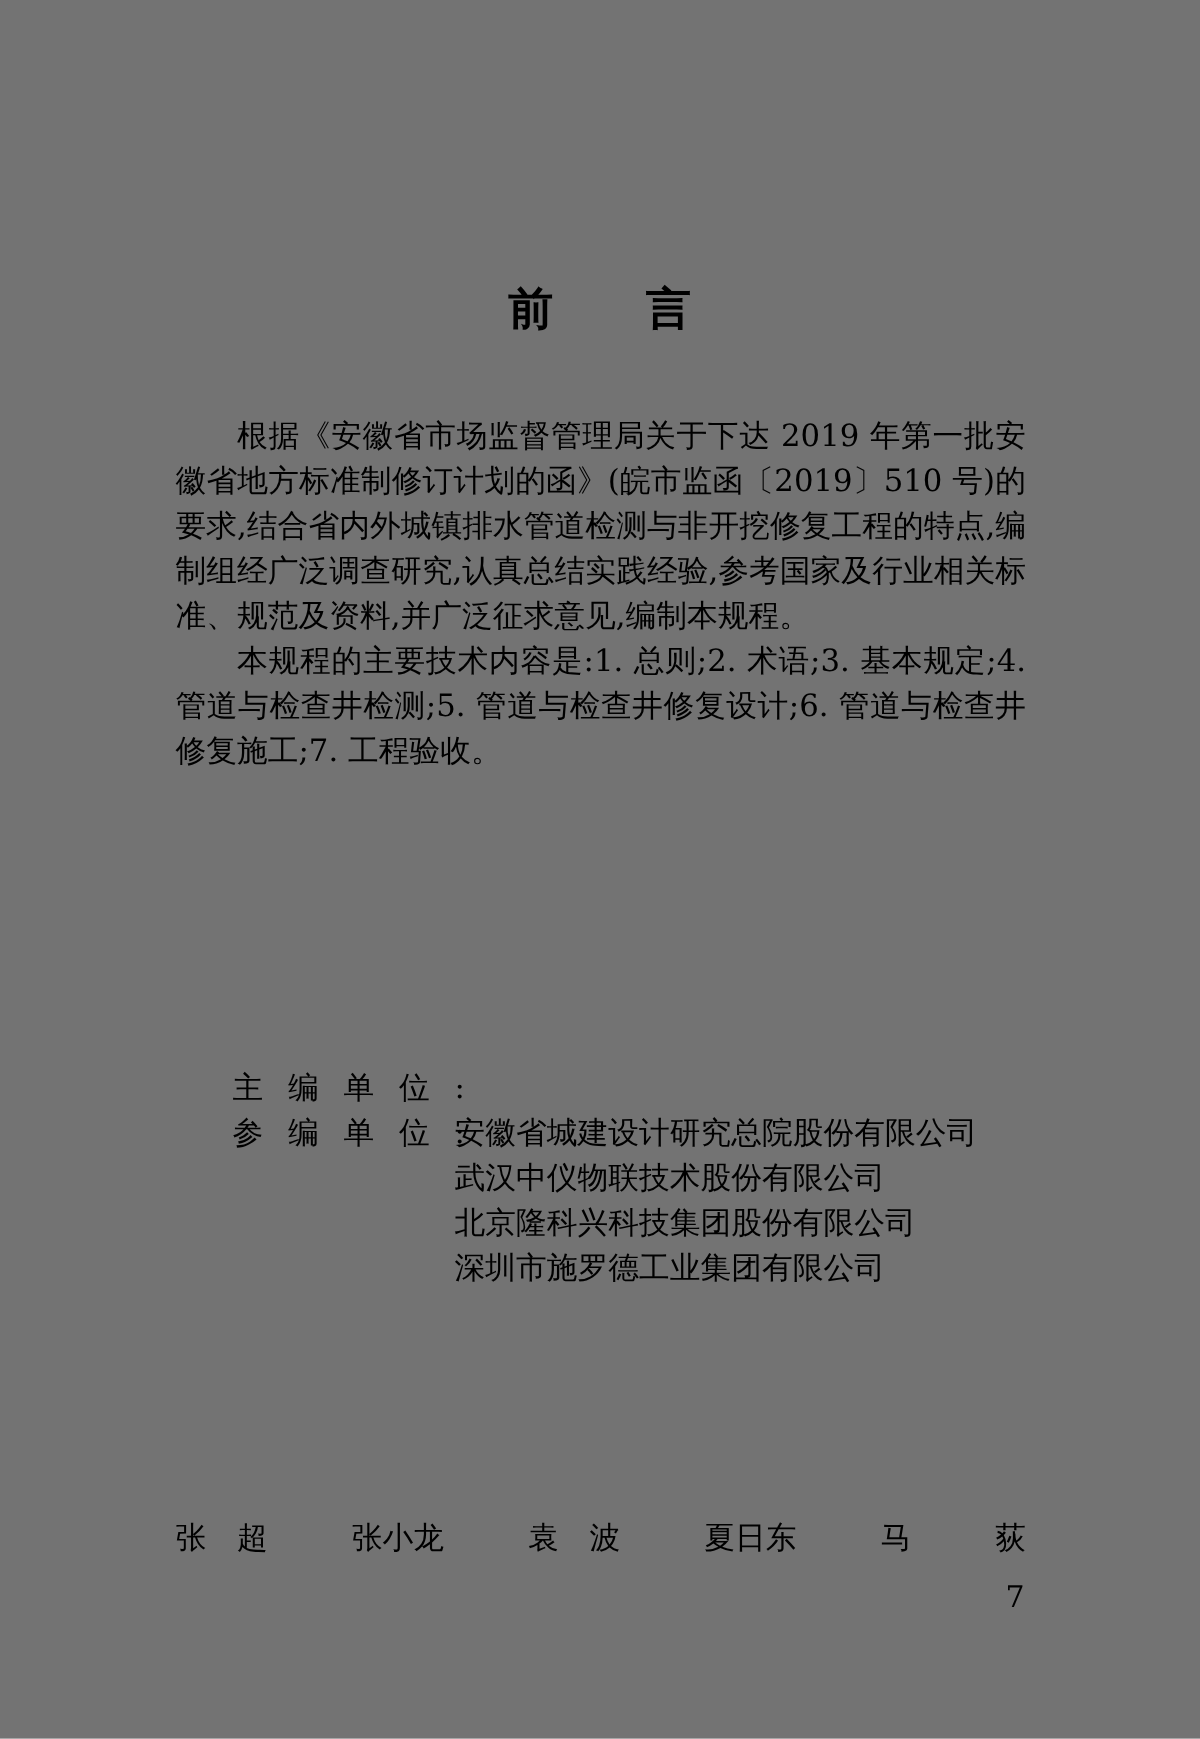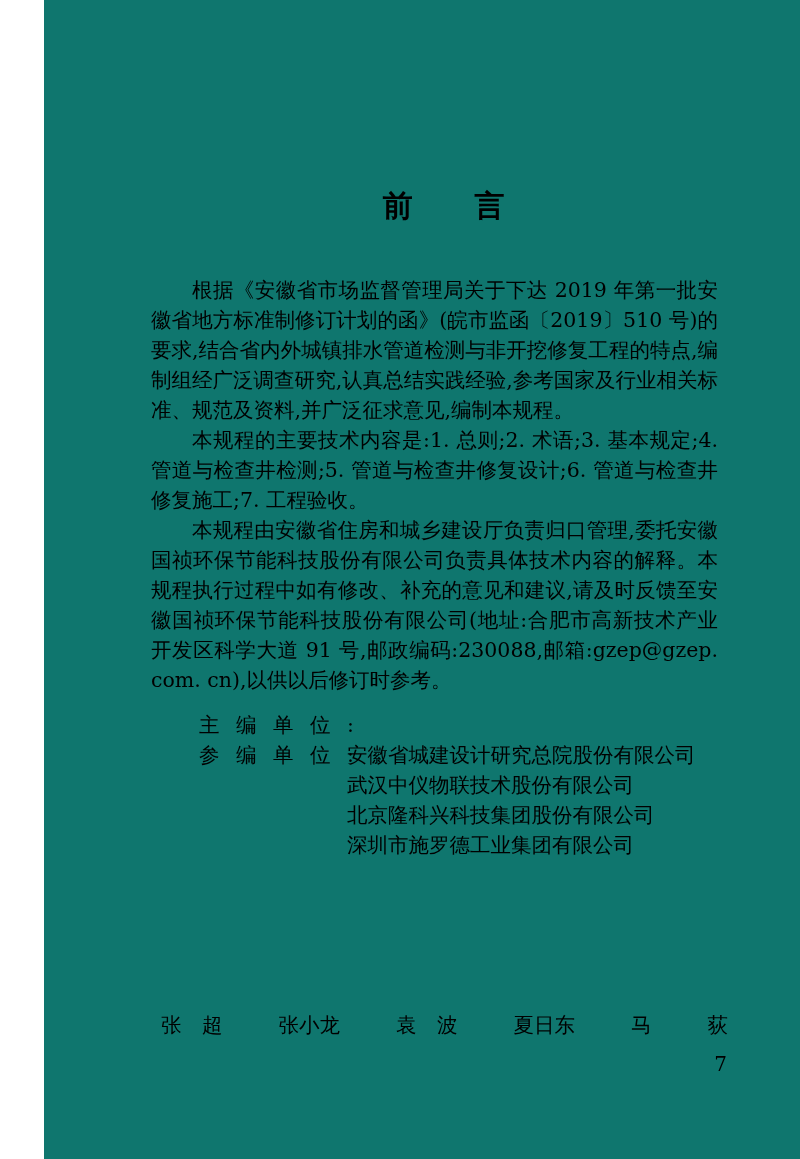--- a/index.html
+++ b/index.html
@@ -13,43 +13,42 @@
     height: 1159px;
     position: relative;
     font-family: "DejaVu Serif", "Liberation Serif", serif;
     color: #000000;
     overflow: hidden;
   }
 
   .page {
     position: absolute;
     inset: 0;
-    background: #0f766e;
-    margin-left: 44px;
+    background: #737373;
   }
 
   
   .page-title {
     position: absolute;
     top: 186px;
     left: 0;
     width: 800px;
     text-align: center;
     font-size: 30px;
     font-weight: 700;
     letter-spacing: 0.02em;
     font-family: "DejaVu Sans", "Liberation Sans", sans-serif;
     white-space: pre;
   }
 
   
   .body-block {
     position: absolute;
     top: 275px;
-    left: 107px;
+    left: 117px;
     width: 567px;
   }
 
   .para {
     font-size: 20.5px;
     line-height: 30px;
     text-align: justify;
     text-justify: inter-character;
     margin: 0;
     letter-spacing: 0;
@@ -137,21 +136,20 @@
 </head>
 <body>
 
 <div class="page">
 
   <div class="page-title">前　　言</div>
 
   <div class="body-block">
     <p class="para indent">根据《安徽省市场监督管理局关于下达 2019 年第一批安徽省地方标准制修订计划的函》(皖市监函〔2019〕510 号)的要求,结合省内外城镇排水管道检测与非开挖修复工程的特点,编制组经广泛调查研究,认真总结实践经验,参考国家及行业相关标准、规范及资料,并广泛征求意见,编制本规程。</p>
     <p class="para indent">本规程的主要技术内容是:1. 总则;2. 术语;3. 基本规定;4. 管道与检查井检测;5. 管道与检查井修复设计;6. 管道与检查井修复施工;7. 工程验收。</p>
-    <p class="para indent">本规程由安徽省住房和城乡建设厅负责归口管理,委托安徽国祯环保节能科技股份有限公司负责具体技术内容的解释。本规程执行过程中如有修改、补充的意见和建议,请及时反馈至安徽国祯环保节能科技股份有限公司(地址:合肥市高新技术产业开发区科学大道 91 号,邮政编码:230088,邮箱:gzep@gzep. com. cn),以供以后修订时参考。</p>
   </div>
 
   <div class="credits">
 
     <div class="credit-row">
       <div class="credit-label">
         <span class="lbl-char">主</span>
         <span class="lbl-char">编</span>
         <span class="lbl-char">单</span>
         <span class="lbl-char">位</span>

